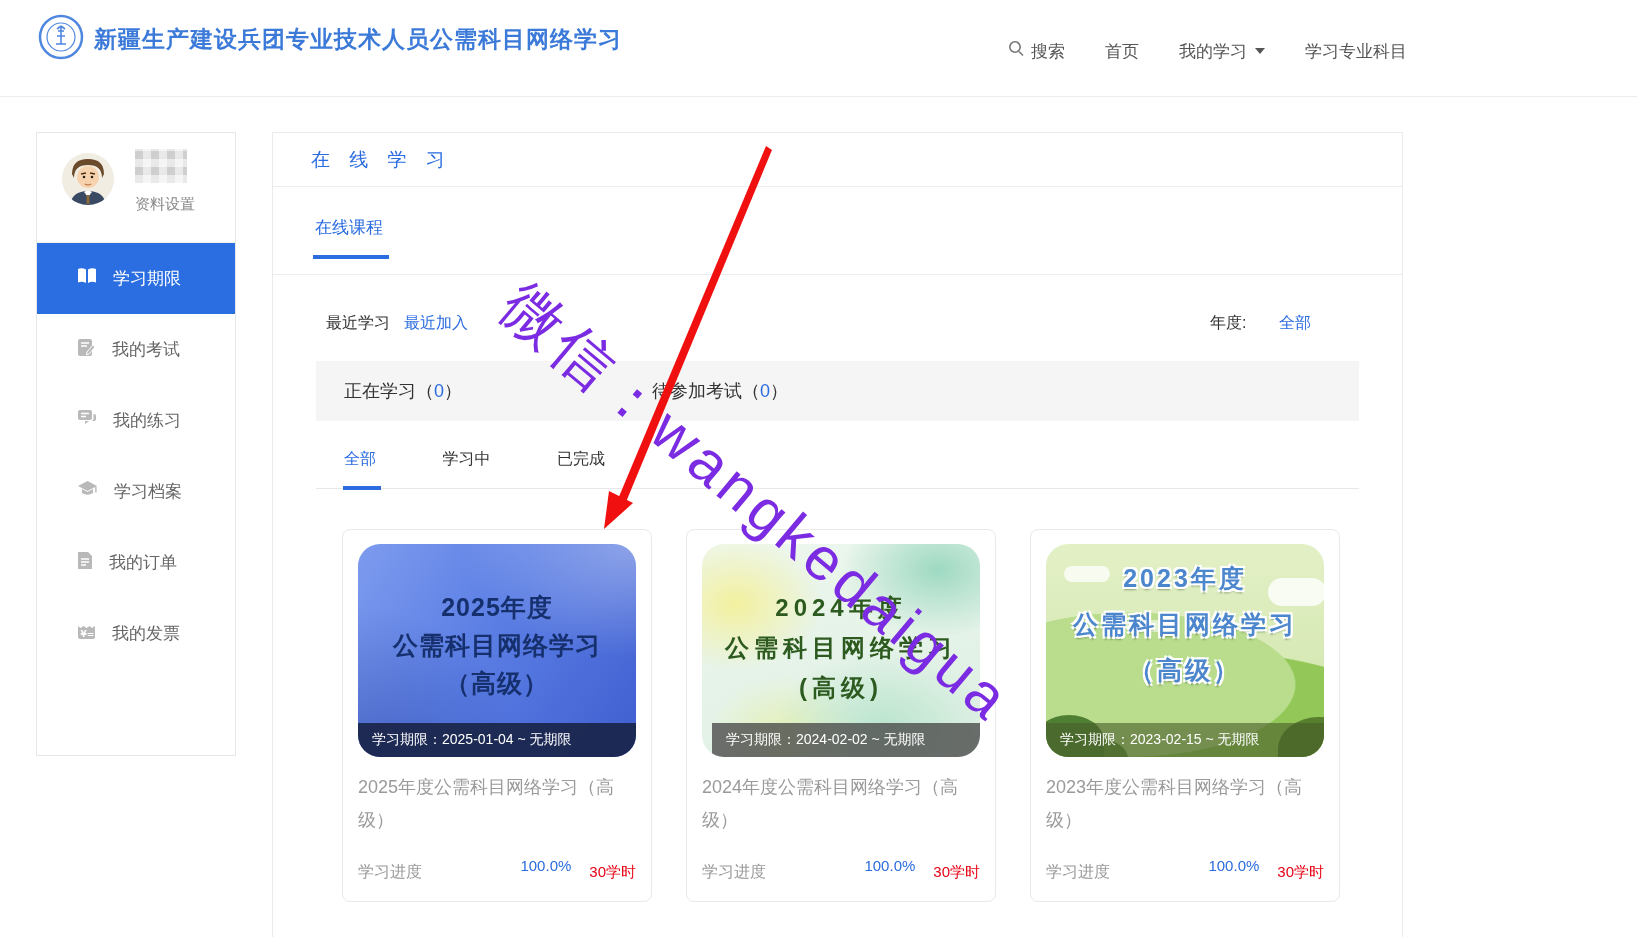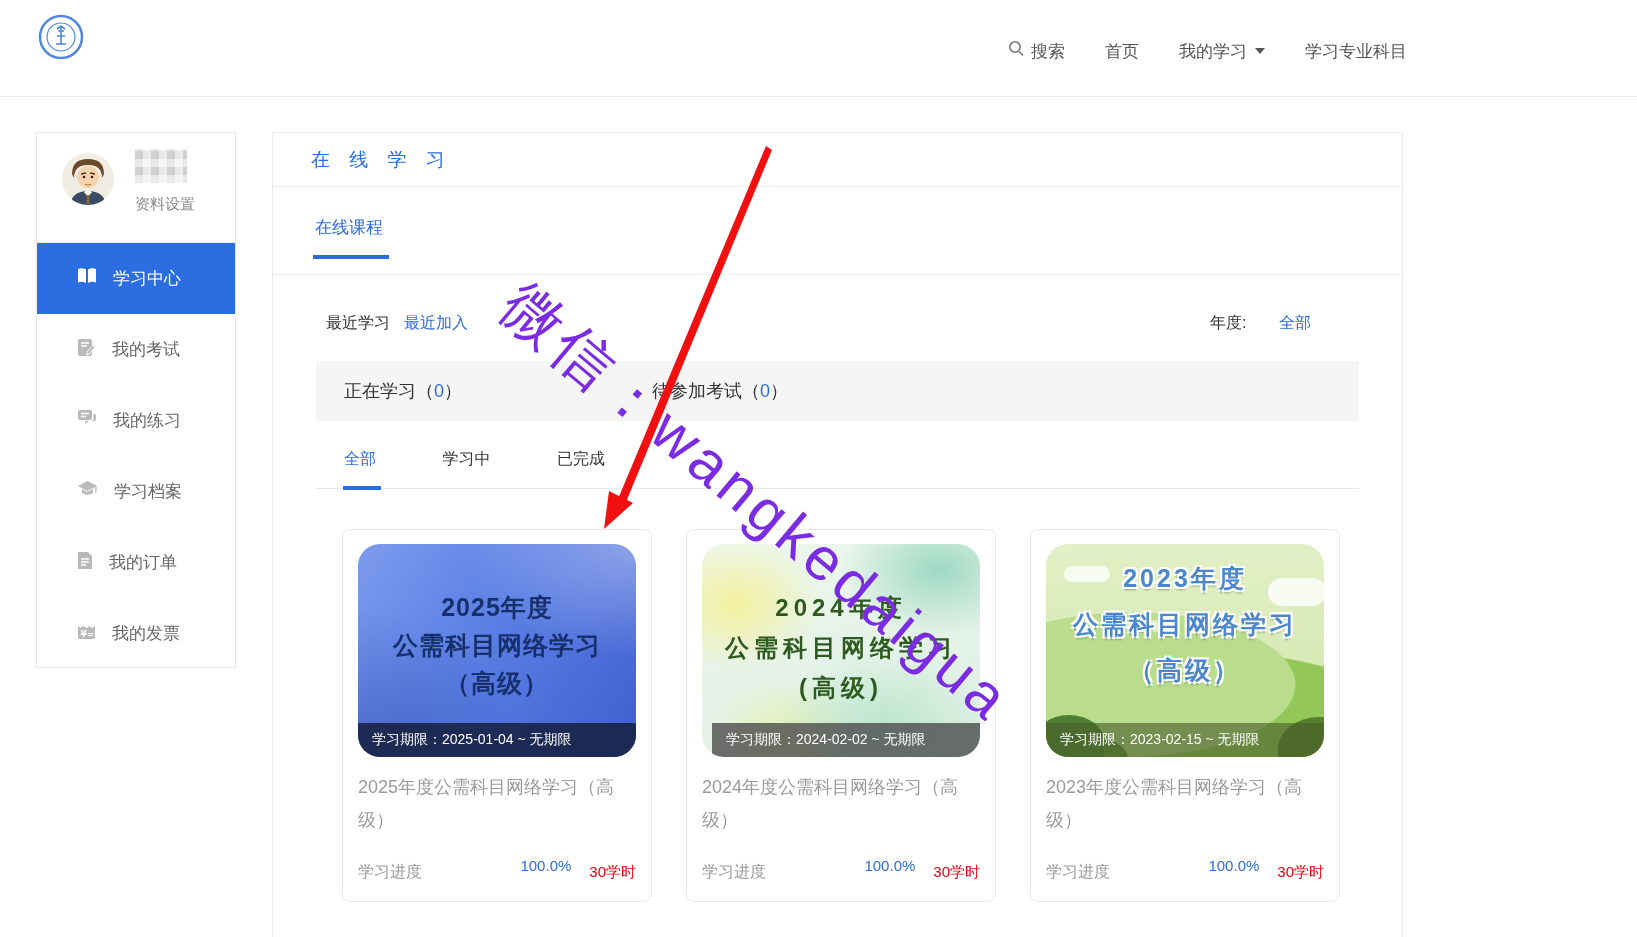--- a/index.html
+++ b/index.html
@@ -9,21 +9,21 @@
 
   
   .header { position:absolute; left:0; top:0; width:1637px; height:97px; background:#fff; border-bottom:1px solid #ececec; }
   .brand { position:absolute; left:38px; top:14px; display:flex; align-items:center; gap:10px; }
   .brand-title { font-size:23px; font-weight:bold; color:#3b7ad8; letter-spacing:1px; }
   .top-nav { position:absolute; right:230px; top:8px; height:86px; display:flex; align-items:center; gap:40px; }
   .top-nav a { display:flex; align-items:center; gap:6px; font-size:17px; color:#555; text-decoration:none; cursor:pointer; }
   .caret-down { width:0; height:0; border-left:5px solid transparent; border-right:5px solid transparent; border-top:6px solid #555; margin-left:2px; }
 
   
-  .sidebar { position:absolute; left:36px; top:132px; width:200px; height:536px; border:1px solid #e7e7e7; background:#fff; }
+  .sidebar { position:absolute; left:36px; top:132px; width:200px; height:624px; border:1px solid #e7e7e7; background:#fff; }
   .profile { position:relative; height:110px; border-bottom:1px solid #f0f0f0; }
   .avatar { position:absolute; left:25px; top:20px; width:52px; height:52px; border-radius:50%; overflow:hidden; background:#eef0f2; }
   .mosaic { position:absolute; left:98px; top:16px; width:52px; height:34px;
     background:
       repeating-linear-gradient(0deg, rgba(255,255,255,.55) 0 8px, rgba(0,0,0,0) 8px 16px),
       repeating-linear-gradient(90deg, #cfcfcf 0 8px, #e9e9e9 8px 16px); }
   .profile-settings { position:absolute; left:98px; top:62px; font-size:15px; color:#888; cursor:pointer; }
   .side-item { position:relative; height:71px; display:flex; align-items:center; padding-left:40px; gap:16px; font-size:17px; color:#666; cursor:pointer; }
   .side-item.active { background:#2a6ee1; color:#fff; }
   .side-item svg { flex:0 0 auto; }
@@ -112,20 +112,21 @@
 
   <div class="header">
     <div class="brand">
       <span>
         <svg width="46" height="46" viewBox="0 0 46 46">
           <circle cx="23" cy="23" r="21" fill="none" stroke="#4f87df" stroke-width="2.5"></circle>
           <circle cx="23" cy="23" r="14" fill="none" stroke="#4f87df" stroke-width="1.2"></circle>
           <path d="M23 12 L23 30 M18 30 L28 30 M19 22 L27 22 M20 17 L26 17 M23 12 L19 15 M23 12 L27 15" stroke="#4f87df" stroke-width="1.6" fill="none"></path>
         </svg>
       </span>
+      <span class="brand-title">新疆生产建设兵团专业技术人员公需科目网络学习</span>
     </div>
     <div class="top-nav">
       <a>
         <span>
           <svg width="17" height="17" viewBox="0 0 17 17">
               <circle cx="7" cy="7" r="5.2" fill="none" stroke="#777" stroke-width="1.6"></circle>
               <line x1="11" y1="11.5" x2="15" y2="15.5" stroke="#777" stroke-width="1.6"></line>
             </svg>
         </span>
         <span>搜索</span>
@@ -162,21 +163,21 @@
       <div class="mosaic"></div>
       <div class="profile-settings">资料设置</div>
     </div>
 
     <div class="side-item active">
       <span>
         <svg width="20" height="18" viewBox="0 0 20 18">
             <path d="M1 2 Q5 0.5 9 2.5 L9 16 Q5 14 1 15.5 Z M19 2 Q15 0.5 11 2.5 L11 16 Q15 14 19 15.5 Z" fill="#fff"></path>
           </svg>
       </span>
-      <span>学习中心</span>
+      <span>学习期限</span>
     </div>
     <div class="side-item">
       <span>
         <svg width="19" height="19" viewBox="0 0 19 19">
             <rect x="1" y="1" width="14" height="17" rx="2" fill="#b9b9b9"></rect>
             <path d="M4 5 L12 5 M4 8 L10 8" stroke="#fff" stroke-width="1.5"></path>
             <path d="M10 14 L16 7 L18 9 L12 16 L9.5 16.8 Z" fill="#b9b9b9" stroke="#fff" stroke-width="1"></path>
           </svg>
       </span>
       <span>我的考试</span>

